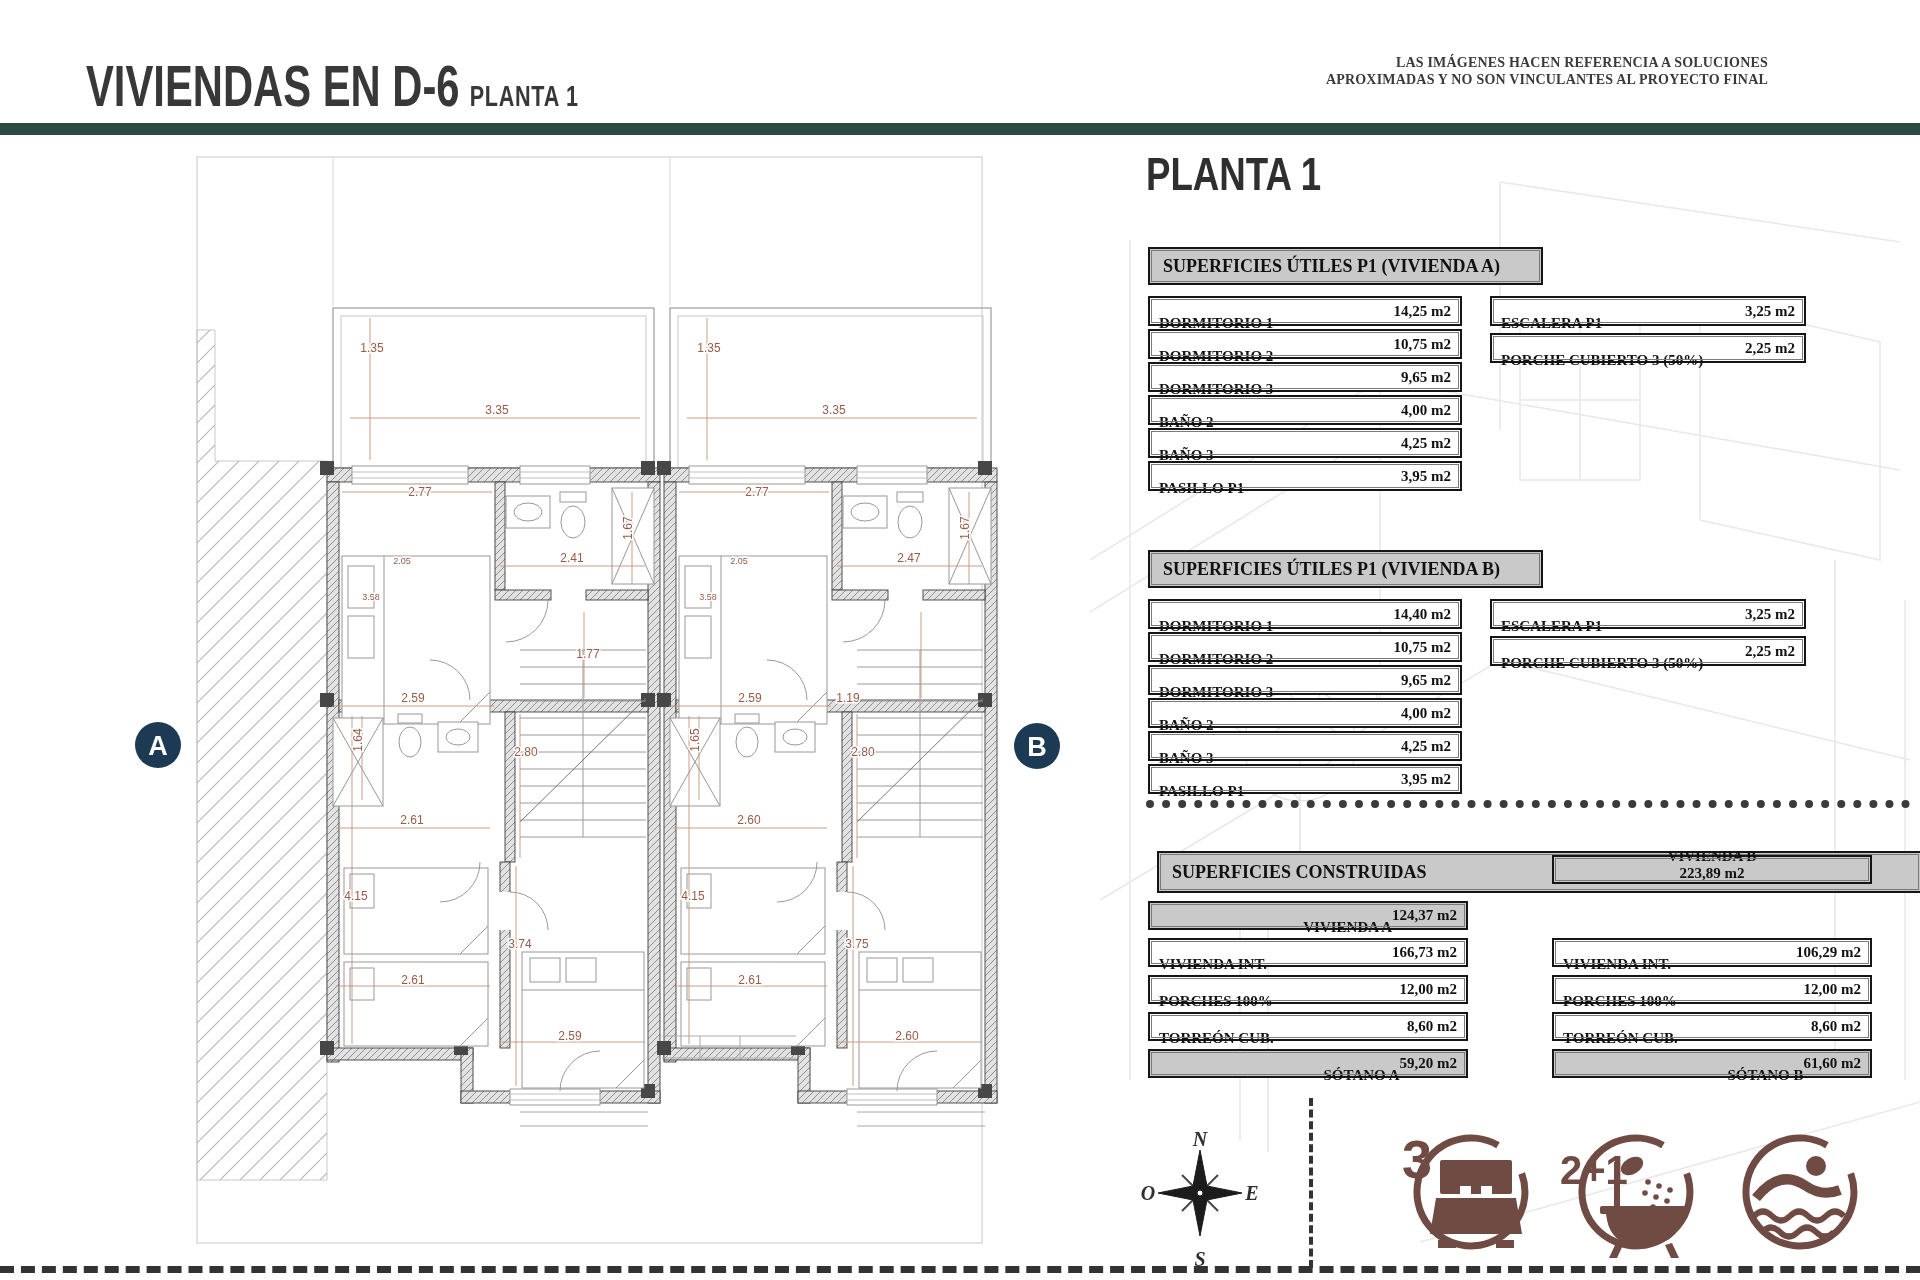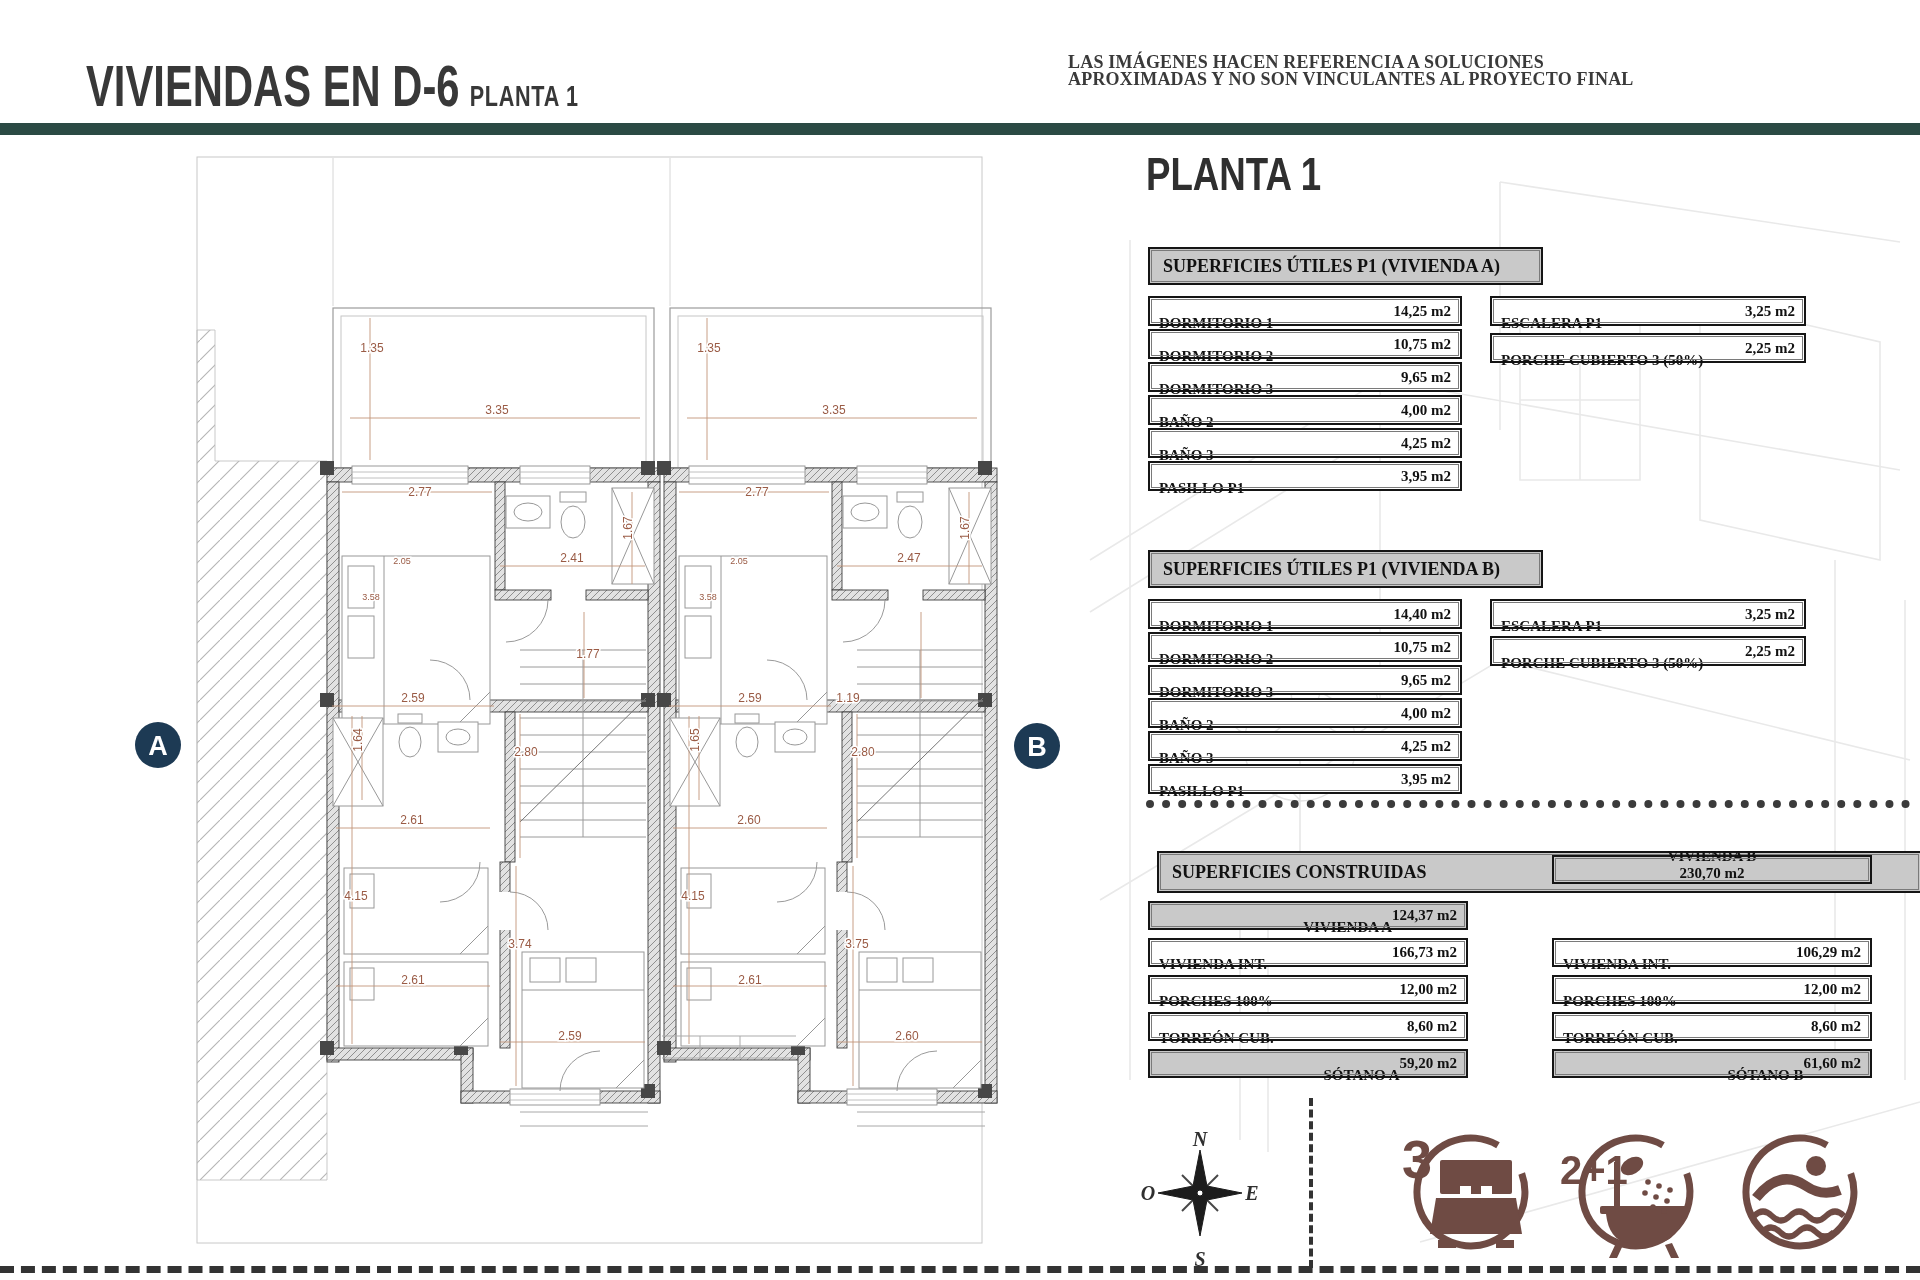--- a/index.html
+++ b/index.html
@@ -4,22 +4,22 @@
 <style>
   html,body{margin:0;padding:0;background:#ffffff;}
   #page{position:relative;width:1920px;height:1280px;background:#ffffff;overflow:hidden;
         font-family:"Liberation Sans", sans-serif;}
   .abs{position:absolute;}
 
   
   #title-wrap{left:86px;top:52px;white-space:nowrap;transform:scaleX(.72);transform-origin:left center;color:#383838;}
   #title-main{font-size:58px;font-weight:800;letter-spacing:0px;}
   #title-sub{font-size:30px;font-weight:800;margin-left:14px;letter-spacing:1px;}
-  #disclaimer{left:1068px;top:54px;width:700px;color:#3a3a3a;
-      font-family:"Liberation Serif", serif;font-weight:700;font-size:18px;line-height:17px;letter-spacing:.2px;}
+  #disclaimer{left:1068px;top:54px;width:700px;text-align:right;color:#3a3a3a;
+      font-family:"Liberation Serif", serif;font-weight:700;font-size:14px;line-height:17px;letter-spacing:.2px;}
   #teal-bar{left:0;top:123px;width:1920px;height:12px;background:#2b4a44;}
 
   
   #planta-heading{left:1146px;top:146px;white-space:nowrap;transform:scaleX(.78);transform-origin:left top;
       font-size:47px;font-weight:800;color:#2f2f2f;letter-spacing:0;}
   .thead{background:#c9c9c9;border:2px solid #151515;display:flex;align-items:center;padding-left:13px;
       font-family:"Liberation Serif", serif;font-weight:700;font-size:18px;color:#111;position:absolute;}
   .thead::after,.trow::after,.crow::after{content:'';position:absolute;inset:1px;border:1px solid #7a7a7a;pointer-events:none;}
   .trow,.crow{position:absolute;background:#fff;border:2px solid #151515;display:flex;align-items:center;
       justify-content:space-between;padding:0 9px;font-family:"Liberation Serif", serif;font-weight:700;
@@ -381,21 +381,21 @@
     <span class="lbl">TORREÓN CUB.</span>
     <span class="val">8,60 m2</span>
     </div>
   <div class="crow gray" style="left:1148px;top:1049px;">
     <span class="lbl">SÓTANO A</span>
     <span class="val">59,20 m2</span>
     </div>
 
   <div class="crow gray" style="left:1552px;top:855px;flex-direction:column;">
     <span class="lbl">VIVIENDA B</span>
-    <span class="val">230,70 m2</span>
+    <span class="val">223,89 m2</span>
     </div>
   <div class="crow" style="left:1552px;top:938px;">
     <span class="lbl">VIVIENDA INT.</span>
     <span class="val">106,29 m2</span>
     </div>
   <div class="crow" style="left:1552px;top:975px;">
     <span class="lbl">PORCHES 100%</span>
     <span class="val">12,00 m2</span>
     </div>
   <div class="crow" style="left:1552px;top:1012px;">

